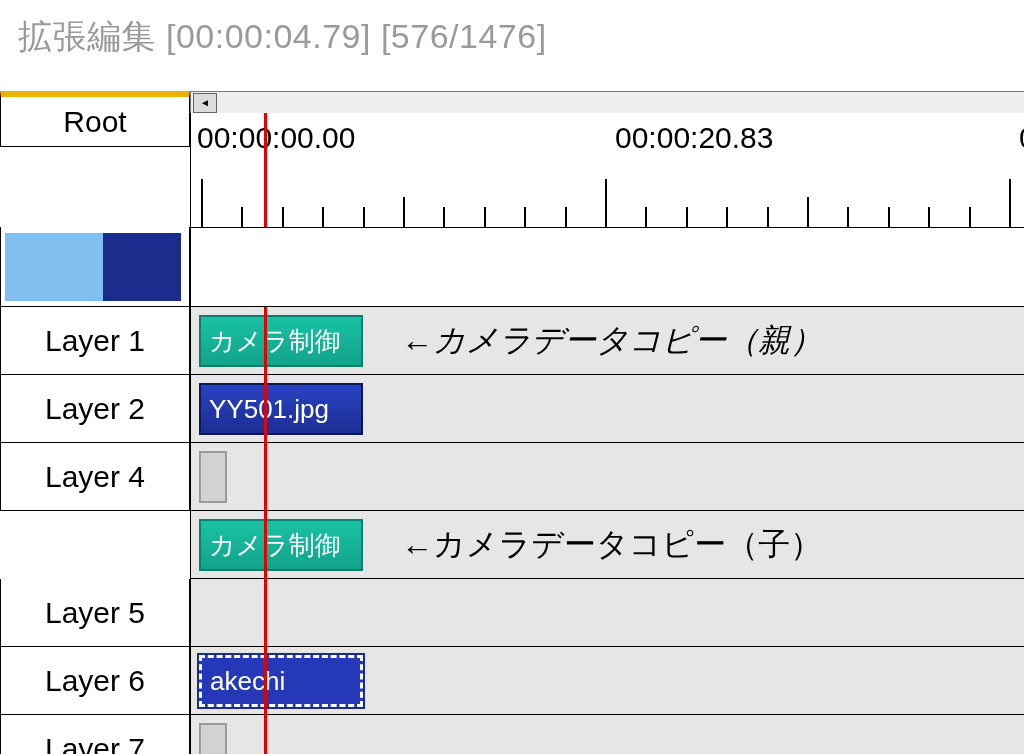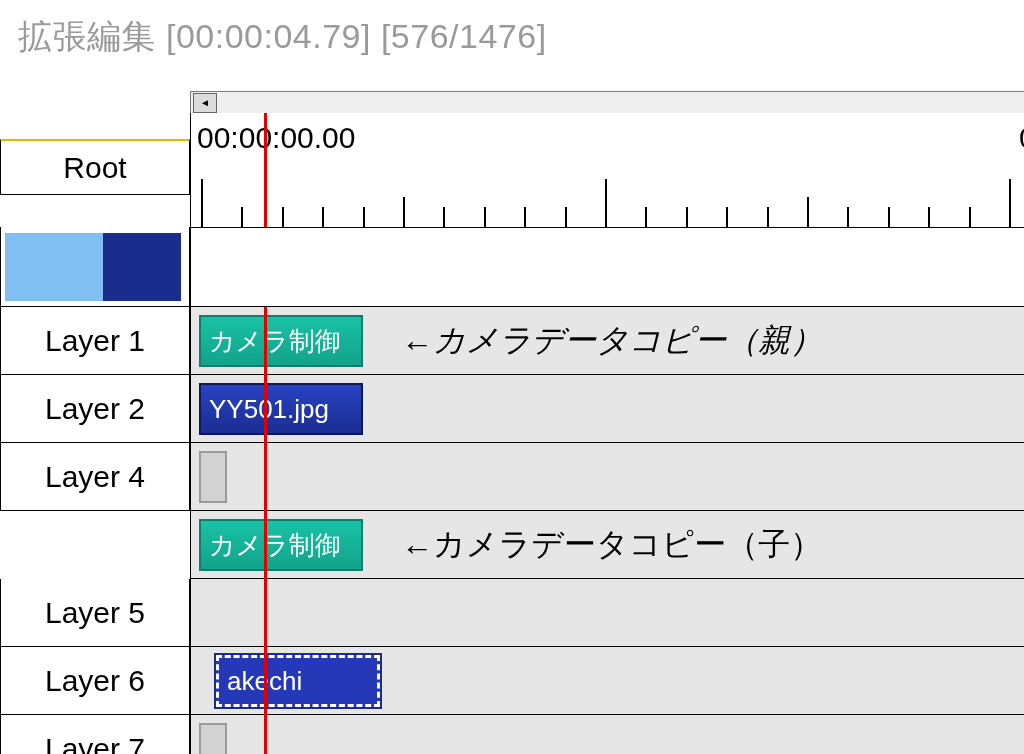--- a/index.html
+++ b/index.html
@@ -31,21 +31,21 @@
   .left-cell {
     border: 1px solid #000;
     border-top: none;
     height: 68px;
     display: flex;
     align-items: center;
     justify-content: center;
     font-size: 30px;
     background: #ffffff;
   }
-  .left-cell:first-child { border-top: 2px solid #eab308; margin-top: 48px; }
+  .left-cell:first-child { border-top: 6px solid #eab308; }
 
   .root-cell {
     height: 56px;
     font-size: 30px;
     border-top: 1px solid #000;
   }
 
   .preview-cell {
     height: 80px;
     display: flex;
@@ -211,20 +211,21 @@
 
   <div class="left-cell root-cell">Root</div>
 
   <div class="right-header timeline-right-wrap">
     <div class="scroll-row">
       <div class="scroll-left-btn">◄</div>
     </div>
     <div class="ruler-row">
       <div class="ruler-labels">
         <span class="ruler-label" style="left:6px">00:00:00.00</span>
+        <span class="ruler-label" style="left:424px">00:00:20.83</span>
         <span class="ruler-label" style="left:828px">00:00:41.66</span>
       </div>
       <div class="ruler-ticks" id="ruler-ticks">
           <div class="tick major" style="left: 10px;"></div>
           <div class="tick minor" style="left: 50.4px;"></div>
           <div class="tick minor" style="left: 90.8px;"></div>
           <div class="tick minor" style="left: 131.2px;"></div>
           <div class="tick minor" style="left: 171.6px;"></div>
           <div class="tick mid" style="left: 212px;"></div>
           <div class="tick minor" style="left: 252.4px;"></div>
@@ -324,21 +325,21 @@
       <span class="layer-name">Layer 5</span>
     </div>
   <div class="track-row">
     <div class="playhead" style="left:73px;height:68px;"></div>
   </div>
 
   <div class="left-cell">
       <span class="layer-name">Layer 6</span>
     </div>
   <div class="track-row">
-    <div class="clip clip-blue clip-selected" style="left:25px;width:164px;">akechi</div>
+    <div class="clip clip-blue clip-selected" style="left:8px;width:164px;">akechi</div>
     <div class="playhead" style="left:73px;height:68px;"></div>
   </div>
 
   <div class="left-cell">
       <span class="layer-name">Layer 7</span>
     </div>
   <div class="track-row">
     <div class="clip-placeholder" style="left:8px;width:28px;"></div>
     <div class="playhead" style="left:73px;height:68px;"></div>
   </div>

